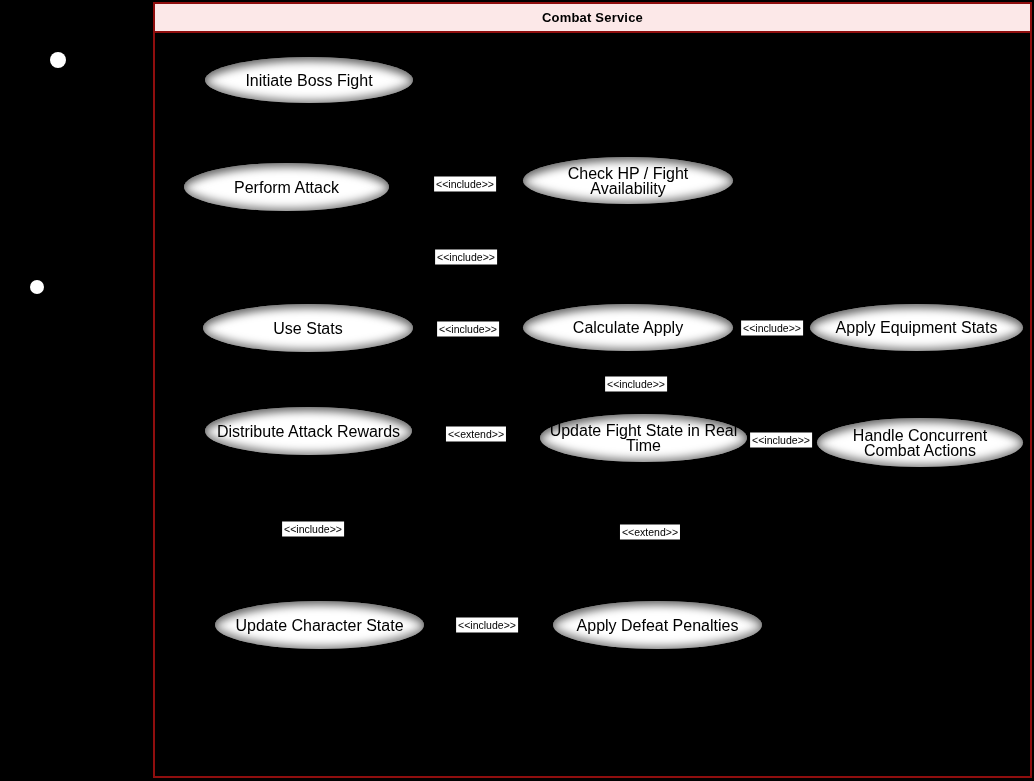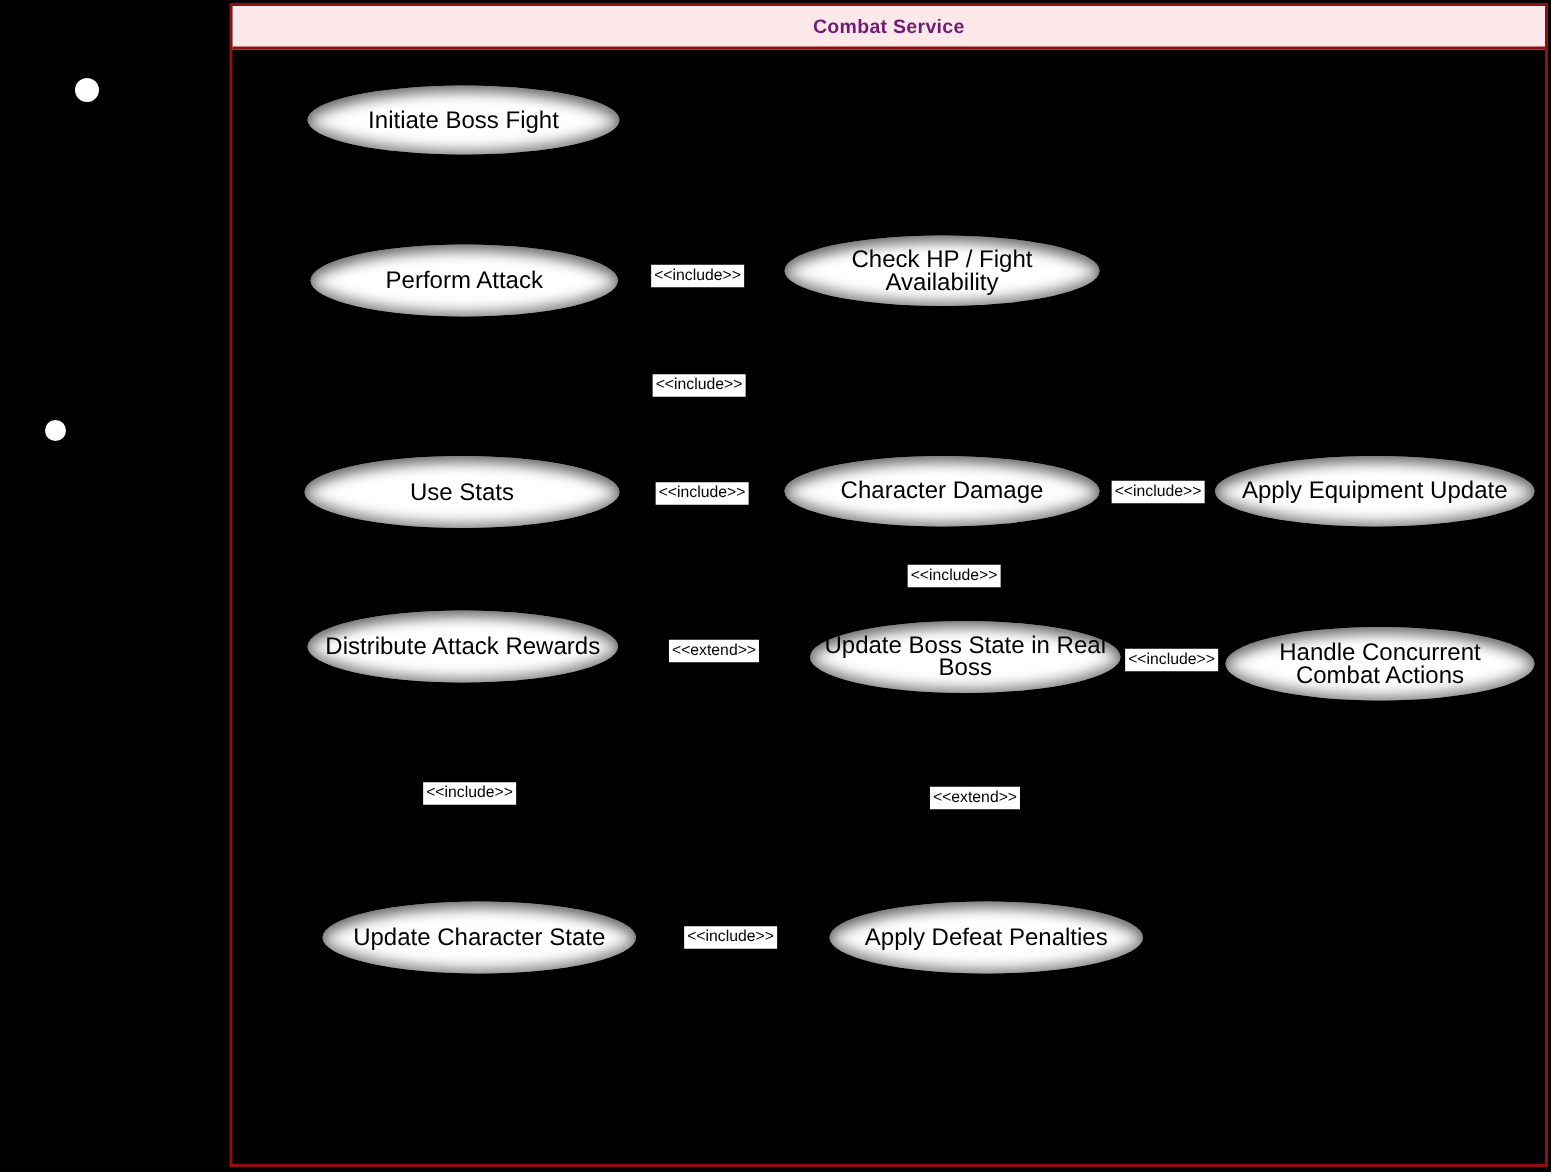--- a/index.html
+++ b/index.html
@@ -36,21 +36,21 @@
     height: 27px;
     background: #fce8e8;
     border-bottom: 2px solid #8f0e0e;
     display: flex;
     align-items: center;
     justify-content: center;
   }
   .frame-title {
     font-size: 13px;
     font-weight: bold;
-    color: #701a75;
+    color: #000000;
     letter-spacing: 0.2px;
   }
   .uc {
     position: absolute;
     border-radius: 50%;
     background: #ffffff;
     color: #000000;
     display: flex;
     align-items: center;
     justify-content: center;
@@ -86,27 +86,27 @@
     </div>
 
   <div class="frame">
     <div class="frame-header">
       <span class="frame-title">Combat Service</span>
     </div>
   </div>
 
   <div id="use-cases-layer">
       <div class="uc" style="left: 205px; top: 57px; width: 208px; height: 46px;"><span>Initiate Boss Fight</span></div>
-      <div class="uc" style="left: 207px; top: 163px; width: 205px; height: 48px;"><span>Perform Attack</span></div>
+      <div class="uc" style="left: 184px; top: 163px; width: 205px; height: 48px;"><span>Perform Attack</span></div>
       <div class="uc" style="left: 523px; top: 157px; width: 210px; height: 47px;"><span>Check HP / Fight Availability</span></div>
       <div class="uc" style="left: 203px; top: 304px; width: 210px; height: 48px;"><span>Use Stats</span></div>
-      <div class="uc" style="left: 523px; top: 304px; width: 210px; height: 47px;"><span>Character Damage</span></div>
-      <div class="uc" style="left: 810px; top: 304px; width: 213px; height: 47px;"><span>Apply Equipment Update</span></div>
+      <div class="uc" style="left: 523px; top: 304px; width: 210px; height: 47px;"><span>Calculate Apply</span></div>
+      <div class="uc" style="left: 810px; top: 304px; width: 213px; height: 47px;"><span>Apply Equipment Stats</span></div>
       <div class="uc" style="left: 205px; top: 407px; width: 207px; height: 48px;"><span>Distribute Attack Rewards</span></div>
-      <div class="uc" style="left: 540px; top: 414px; width: 207px; height: 48px;"><span>Update Boss State in Real Boss</span></div>
+      <div class="uc" style="left: 540px; top: 414px; width: 207px; height: 48px;"><span>Update Fight State in Real Time</span></div>
       <div class="uc" style="left: 817px; top: 418px; width: 206px; height: 49px;"><span>Handle Concurrent
 Combat Actions</span></div>
       <div class="uc" style="left: 215px; top: 601px; width: 209px; height: 48px;"><span>Update Character State</span></div>
       <div class="uc" style="left: 553px; top: 601px; width: 209px; height: 48px; justify-content: center;"><span>Apply Defeat Penalties</span></div>
     </div>
 
   <div id="relationship-labels-layer">
       <div class="rel" style="left: 465px; top: 184px;">&lt;&lt;include&gt;&gt;</div>
       <div class="rel" style="left: 466px; top: 257px;">&lt;&lt;include&gt;&gt;</div>
       <div class="rel" style="left: 468px; top: 329px;">&lt;&lt;include&gt;&gt;</div>

